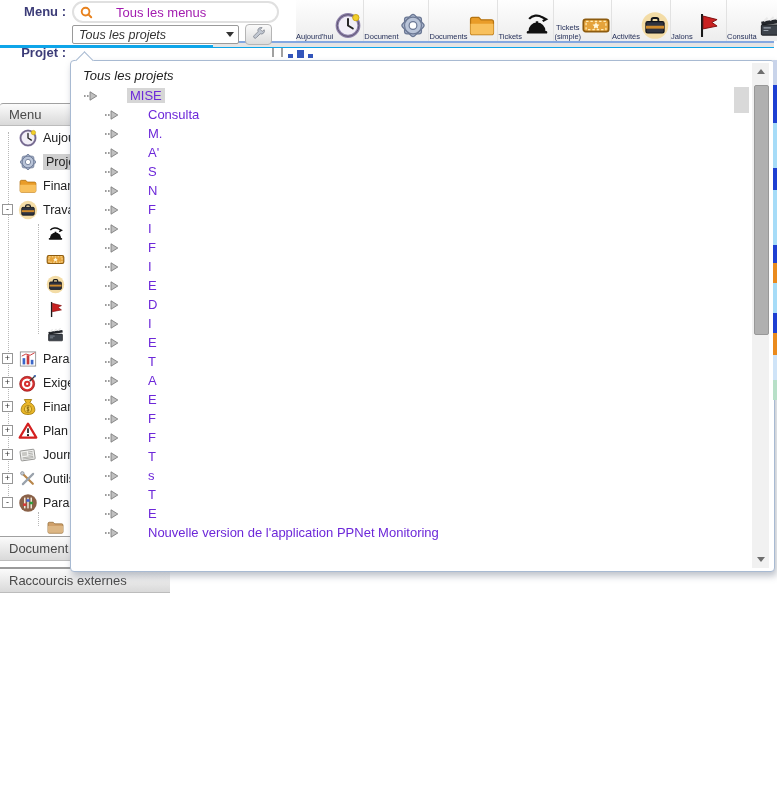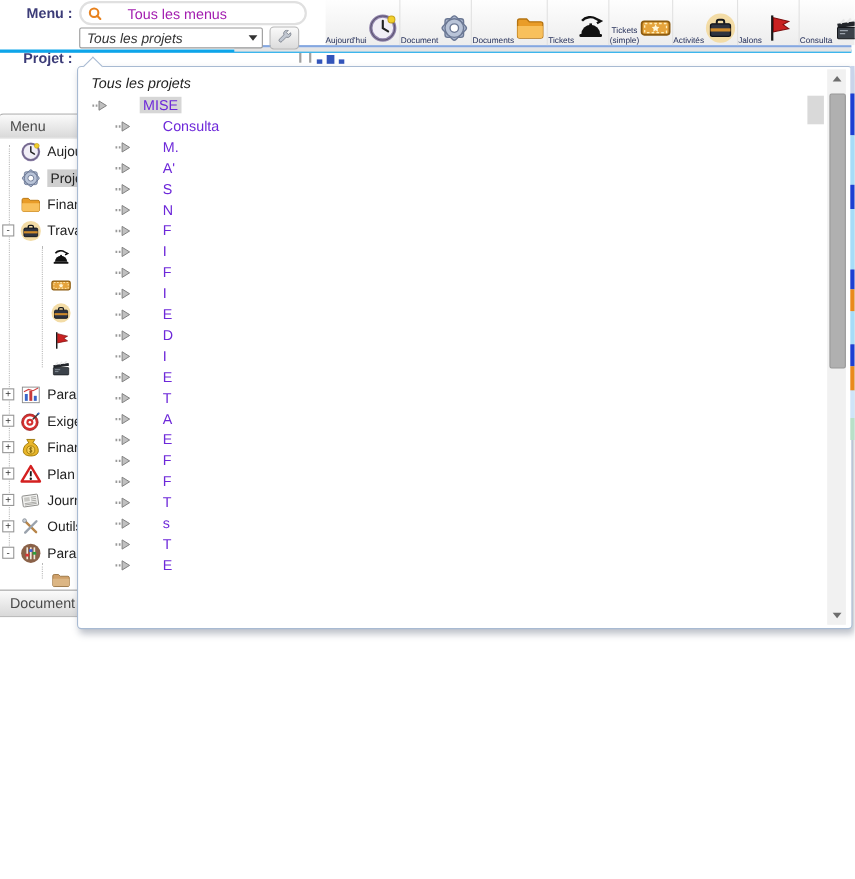--- a/index.html
+++ b/index.html
@@ -470,20 +470,21 @@
       <div class="sb-subrow">
         <span class="row-icon">
           <svg viewBox="0 0 24 24">
             <path d="M2.5 7c0-.9.7-1.6 1.6-1.6h5l2 2h8.8c.9 0 1.6.7 1.6 1.6v8.6c0 .9-.7 1.6-1.6 1.6H4.1c-.9 0-1.6-.7-1.6-1.6z" fill="#cfa06a" stroke="#96713e" stroke-width="1"></path>
             <path d="M2.5 10.2h19v6.9c0 .9-.7 1.6-1.6 1.6H4.1c-.9 0-1.6-.7-1.6-1.6z" fill="#dcb684"></path>
           </svg>
         </span>
       </div>
     </div>
   <div class="acc-header acc-doc">Document</div>
+  <div class="acc-header acc-rac">Raccourcis externes</div>
 </aside>
 
 <div class="frag-bars"></div>
 <div class="frag-blue">
   <span style="left:0;width:5px;height:4px;"></span>
   <span style="left:9px;width:7px;height:8px;"></span>
   <span style="left:20px;width:5px;height:4px;"></span>
 </div>
 <div class="right-strip">
   <div style="height:25px;background:#c9d4ea;"></div>
@@ -704,20 +705,29 @@
       </div>
       <div class="tree-row lvl1">
         <span class="arrow">
           <svg viewBox="0 0 15 10">
             <path d="M1 5h1.6M4 5h1.6" stroke="#9a9a9a" stroke-width="2.2"></path>
             <path d="M7 0.8L13.8 5 7 9.2z" fill="#c0c0c0" stroke="#7f7f7f" stroke-width="0.9"></path>
           </svg>
         </span>
         <span class="t-label">E</span>
       </div>
+      <div class="tree-row lvl1">
+        <span class="arrow">
+          <svg viewBox="0 0 15 10">
+            <path d="M1 5h1.6M4 5h1.6" stroke="#9a9a9a" stroke-width="2.2"></path>
+            <path d="M7 0.8L13.8 5 7 9.2z" fill="#c0c0c0" stroke="#7f7f7f" stroke-width="0.9"></path>
+          </svg>
+        </span>
+        <span class="t-label">Nouvelle version de l'application PPNet Monitoring</span>
+      </div>
     </div>
   <div class="panel-frag"></div>
   <div class="vscroll">
     <div class="sb-up"></div>
     <div class="sb-thumb"></div>
     <div class="sb-down"></div>
   </div>
 </div>
 
 </body></html>

